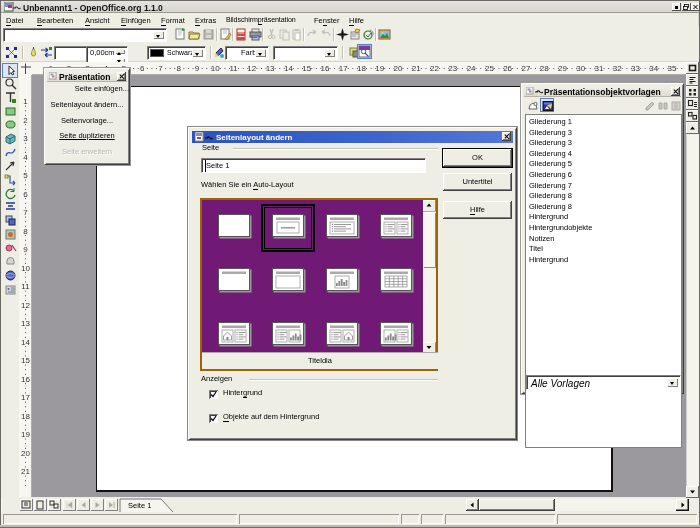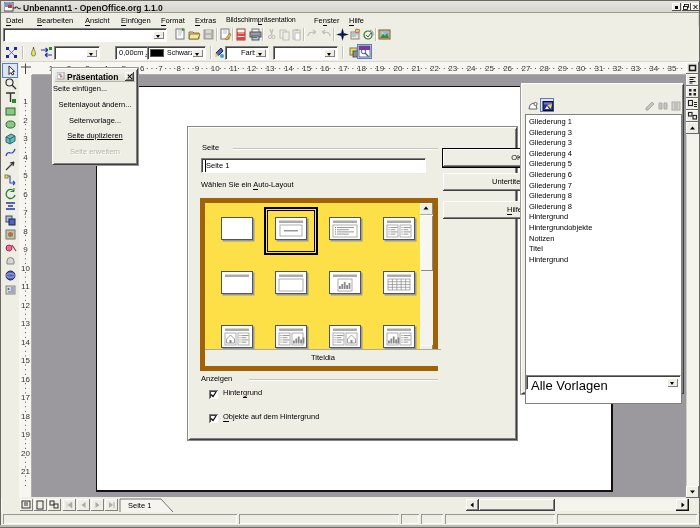--- a/index.html
+++ b/index.html
@@ -49,21 +49,21 @@
 .xbtn { position:absolute; top:1px; width:9px; height:9px; background:#EFEEE5; box-shadow: inset -1px -1px 0 #404040, inset 1px 1px 0 #FFFFFF, inset -2px -2px 0 #808080; }
 .xbtn:before, .xbtn:after { content:""; position:absolute; left:1.5px; top:3.5px; width:5.5px; height:1px; background:#000; }
 .xbtn:before { transform:rotate(45deg); }
 .xbtn:after { transform:rotate(-45deg); }
 
 #dlg { left:188px; top:127px; width:329px; height:313px; background:#EFEEE5; border:1px solid; border-color:#FFFFFF #404040 #404040 #FFFFFF; box-shadow: inset 1px 1px 0 #EFEEE5, inset -1px -1px 0 #808080, 0 0 0 1px #888; }
 #dlgtitle { position:absolute; left:3px; top:3px; width:321px; height:12px; background:linear-gradient(90deg,#2C53BE 0%,#3D64CC 55%,#5377D6 100%); }
 #dlgtitle .t { position:absolute; left:24px; top:1.5px; color:#fff; font-weight:bold; font-size:8px; white-space:nowrap; }
 .glabel { position:absolute; font-size:7.5px; white-space:nowrap; }
 .gline { position:absolute; height:1px; background:#C6C4BA; box-shadow:0 1px 0 #fff; }
-.pbtn { position:absolute; left:254px; width:79px; height:18px; background:#EFEEE5; text-align:right; font-size:7.5px; line-height:17px; box-shadow: inset -1px -1px 0 #404040, inset 1px 1px 0 #FFFFFF, inset -2px -2px 0 #808080; }
+.pbtn { position:absolute; left:254px; width:69px; height:18px; background:#EFEEE5; text-align:center; font-size:7.5px; line-height:17px; box-shadow: inset -1px -1px 0 #404040, inset 1px 1px 0 #FFFFFF, inset -2px -2px 0 #808080; }
 .cb { position:absolute; width:9px; height:9px; background:#fff; box-shadow: inset 1px 1px 0 #808080, inset -1px -1px 0 #fff, inset 2px 2px 0 #404040; }
 .cb svg { position:absolute; left:1px; top:1px; }
 
 .thumb { position:absolute; width:32px; height:23px; background:#fff; border:1px solid #555; box-shadow:1.5px 1.5px 0 #999; }
 </style>
 </head>
 <body>
 <div id="app">
 
   <div id="titlebar" class="abs">
@@ -223,21 +223,21 @@
           <circle cx="5.5" cy="6.5" r="2.2" fill="none" stroke="#35a" stroke-width="1"></circle>
           <path d="M7 8 L10.5 11.5" stroke="#35a" stroke-width="1.2"></path>
         </svg>
         <div class="abs" style="left:21px;top:2px;width:1px;height:13px;background:#c2c0b6;box-shadow:1px 0 0 #fff"></div>
         <div class="abs" style="left:209px;top:2px;width:1px;height:13px;background:#c2c0b6;box-shadow:1px 0 0 #fff"></div>
         <div class="abs" style="left:341px;top:2px;width:1px;height:13px;background:#c2c0b6;box-shadow:1px 0 0 #fff"></div>
       </div>
     <div class="abs field" style="left:53px;top:2px;width:46px;height:14px;">
         <div class="combo-arrow"></div>
       </div>
-    <div class="abs field" style="left:85px;top:2px;width:42px;height:14px;font-size:7.5px;margin-left:29px;">
+    <div class="abs field" style="left:85px;top:2px;width:42px;height:20px;font-size:7.5px;">
         <span style="position:absolute;left:3px;top:1px">0,00cm</span>
       <span class="abs" style="right:2px;top:2px;width:10px;height:5px;background:#EFEEE5;box-shadow:inset 1px 1px 0 #fff, inset -1px -1px 0 #808080">
           <i style="position:absolute;left:2px;top:1px;border:2.5px solid transparent;border-bottom:3px solid #000"></i>
         </span>
       <span class="abs" style="right:2px;bottom:2px;width:10px;height:5px;background:#EFEEE5;box-shadow:inset 1px 1px 0 #fff, inset -1px -1px 0 #808080">
           <i style="position:absolute;left:2px;top:2px;border:2.5px solid transparent;border-top:3px solid #000"></i>
         </span>
     </div>
     <div class="abs field" style="left:146px;top:2px;width:59px;height:14px;font-size:7.5px;">
       <span class="abs" style="left:2px;top:2px;width:14px;height:8px;background:#000;border:1px solid #555"></span>
@@ -630,47 +630,59 @@
   <div id="statusbar" class="abs">
     <div class="scell" style="left:2px;width:234px"></div>
     <div class="scell" style="left:238px;width:160px"></div>
     <div class="scell" style="left:400px;width:18px"></div>
     <div class="scell" style="left:420px;width:22px"></div>
     <div class="scell" style="left:444px;width:110px"></div>
     <div class="scell" style="left:556px;width:140px"></div>
   </div>
   <div id="bottomedge" class="abs"></div>
 
-  <div id="palette" class="abs fwin" style="left:52px;top:68px;width:86px;height:97px;">
+  <div id="palette" class="abs fwin" style="left:44px;top:68px;width:86px;height:97px;">
     <div class="ftitle">
         <svg style="position:absolute;left:2px;top:1px" width="8" height="8">
           <rect width="7" height="7" fill="#fbfbf8" stroke="#999"></rect>
           <rect x="1.5" y="1.5" width="3" height="2" fill="#8a9ad0"></rect>
           <rect x="3" y="3.5" width="2.5" height="2" fill="#c87a7a"></rect>
         </svg>
       <span class="ftext" style="left:12px">Präsentation</span>
       <div class="xbtn" style="right:1px"></div>
     </div>
-    <div class="abs" style="left:0;top:15px;width:100%;text-align:left;font-size:7.5px;white-space:nowrap;">Seite einfügen...</div>
+    <div class="abs" style="left:0;top:15px;width:100%;text-align:right;font-size:7.5px;white-space:nowrap;">Seite einfügen...</div>
     <div class="abs" style="left:0;top:31px;width:100%;text-align:center;font-size:7.5px;white-space:nowrap;">Seitenlayout ändern...</div>
     <div class="abs" style="left:0;top:47px;width:100%;text-align:center;font-size:7.5px;white-space:nowrap;">Seitenvorlage...</div>
     <div class="abs" style="left:0;top:62px;width:100%;text-align:center;font-size:7.5px;white-space:nowrap;text-decoration:underline;">Seite duplizieren</div>
     <div class="abs" style="left:0;top:78px;width:100%;text-align:center;font-size:7.5px;white-space:nowrap;color:#B8B6AC;text-shadow:1px 1px 0 #fff;">Seite erweitern</div>
   </div>
 
   <div id="dlg" class="abs">
+    <div id="dlgtitle">
+      <svg style="position:absolute;left:3px;top:1px" width="9" height="10">
+          <rect width="8" height="9" fill="#fff" stroke="#888"></rect>
+          <rect x="1" y="1" width="6" height="3" fill="#7a8fd4"></rect>
+          <rect x="2" y="5" width="4" height="2" fill="#c03a3a"></rect>
+        </svg>
+      <svg style="position:absolute;left:13px;top:4px" width="8" height="6">
+          <path d="M0 3 L3 3 M1.8 3 C2.6 1.4 4.2 1.4 5 3 C5.8 4.4 6.8 3.7 7.6 3" stroke="#0a0a0a" stroke-width="1.2" fill="none"></path>
+        </svg>
+      <span class="t">Seitenlayout ändern</span>
+      <div class="xbtn" style="right:2px;top:1px"></div>
+    </div>
     <span class="glabel" style="left:13px;top:15px">Seite</span>
     <div class="gline" style="left:44px;top:20px;width:205px"></div>
     <div class="abs field" style="left:12px;top:30px;width:225px;height:15px;font-size:7.5px;">
         <span style="position:absolute;left:4px;top:2px">Seite 1</span>
         <span style="position:absolute;left:3px;top:1px;width:1px;height:12px;background:#000"></span>
       </div>
     <span class="glabel" style="left:12px;top:52px">Wählen Sie ein <u style="text-decoration:none;border-bottom:1px solid #000">A</u>uto-Layout</span>
 
-    <div class="abs" style="left:11px;top:70px;width:238px;height:173px;border:5px solid #a16207;background:#fde047;">
+    <div class="abs" style="left:11px;top:70px;width:238px;height:173px;border:2px solid #a16207;background:#701a75;">
       <div id="thumbs">
           <div class="thumb" style="left:16px;top:14px">
             <svg width="30" height="21" style="position:absolute;left:0;top:0"></svg>
           </div>
           <div class="thumb" style="left:70px;top:14px">
             <svg width="30" height="21" style="position:absolute;left:0;top:0">
               <rect x="3" y="2.5" width="24" height="2.5" fill="#aaa"></rect>
               <rect x="4" y="7" width="22" height="11" fill="none" stroke="#999" stroke-width="0.8"></rect>
               <rect x="8" y="12" width="14" height="1.5" fill="#999"></rect>
             </svg>
@@ -853,20 +865,32 @@
         </svg>
       </div>
     <span class="glabel" style="left:34px;top:284px"><u style="text-decoration:none;border-bottom:1px solid #000">O</u>bjekte auf dem Hintergrund</span>
 
     <div class="pbtn" style="top:21px;box-shadow:0 0 0 1px #000, inset -1px -1px 0 #404040, inset 1px 1px 0 #FFFFFF, inset -2px -2px 0 #808080;">OK</div>
     <div class="pbtn" style="top:45px">Untertitel</div>
     <div class="pbtn" style="top:73px"><u style="text-decoration:none;border-bottom:1px solid #000">H</u>ilfe</div>
   </div>
 
   <div id="stylist" class="abs fwin" style="left:521px;top:83px;width:163px;height:311px;">
+    <div class="ftitle">
+        <svg style="position:absolute;left:2px;top:1px" width="8" height="8">
+          <rect width="7" height="7" fill="#fbfbf8" stroke="#999"></rect>
+          <rect x="1.5" y="1.5" width="3" height="2" fill="#8a9ad0"></rect>
+          <rect x="3" y="3.5" width="2.5" height="2" fill="#c87a7a"></rect>
+        </svg>
+      <svg style="position:absolute;left:11px;top:3px" width="8" height="6">
+          <path d="M0 3 L3 3 M1.5 3 C2.5 1.5 4 1.5 5 3 C6 4.3 7.2 3.7 8 3" stroke="#222" stroke-width="1.2" fill="none"></path>
+        </svg>
+      <span class="ftext" style="left:20px;">Präsentationsobjektvorlagen</span>
+      <div class="xbtn" style="right:1px"></div>
+    </div>
     <div class="abs" style="left:2px;top:14px;width:159px;height:16px;">
       <svg style="position:absolute;left:3px;top:2px" width="12" height="12">
           <path d="M3 5 L6 3 L9 5 L10 9 L2 9 Z" fill="#fff" stroke="#555" stroke-width="0.9"></path>
           <circle cx="8.5" cy="4" r="1.6" fill="#fff" stroke="#555" stroke-width="0.9"></circle>
         </svg>
       <div class="abs" style="left:16px;top:0px;width:14px;height:14px;background:#DCE6F5;border:1px solid #5A7EC8;">
           <svg style="position:absolute;left:1px;top:1px" width="12" height="12">
             <rect x="1" y="1.5" width="10" height="9" fill="#28309a" stroke="#111"></rect>
             <rect x="2" y="2.5" width="8" height="2" fill="#6a74d8"></rect>
             <path d="M5 5 L10 4 L9 9 Z" fill="#e8d84a"></path>
@@ -877,36 +901,36 @@
           <path d="M2 8 L8 2 L10 4 L4 10 Z M2 8 L2 10 L4 10" fill="#c8c6bc" stroke="#aaa"></path>
         </svg>
       <svg style="position:absolute;left:133px;top:2px" width="12" height="12">
           <path d="M2 3h3v6H2z M7 3h3v6H7z" fill="#c8c6bc" stroke="#aaa"></path>
         </svg>
       <svg style="position:absolute;left:146px;top:2px" width="12" height="12">
           <rect x="2" y="2" width="8" height="8" fill="#d8d6cc" stroke="#aaa"></rect>
           <path d="M4 4h4M4 6h4M4 8h4" stroke="#aaa"></path>
         </svg>
     </div>
-    <div class="abs" style="left:3px;top:30px;width:157px;height:290px;background:#fff;border:1px solid #808080;font-size:7.5px;">
+    <div class="abs" style="left:3px;top:30px;width:157px;height:334px;background:#fff;border:1px solid #808080;font-size:7.5px;">
       <div id="stylist-items" style="position:absolute;left:3px;top:2px;line-height:10.6px;">
           <div>Gliederung 1</div>
           <div>Gliederung 3</div>
           <div>Gliederung 3</div>
           <div>Gliederung 4</div>
           <div>Gliederung 5</div>
           <div>Gliederung 6</div>
           <div>Gliederung 7</div>
           <div>Gliederung 8</div>
           <div>Gliederung 8</div>
           <div>Hintergrund</div>
           <div>Hintergrundobjekte</div>
           <div>Notizen</div>
           <div>Titel</div>
           <div>Hintergrund</div>
         </div>
     </div>
-    <div class="abs field" style="left:4px;top:291px;width:155px;height:15px;font-size:13px;">
+    <div class="abs field" style="left:4px;top:291px;width:155px;height:15px;font-size:10px;font-style:italic;">
         <span style="position:absolute;left:4px;top:2px">Alle Vorlagen</span>
         <div class="combo-arrow"></div>
       </div>
   </div>
 </div>
 
 </body></html>

